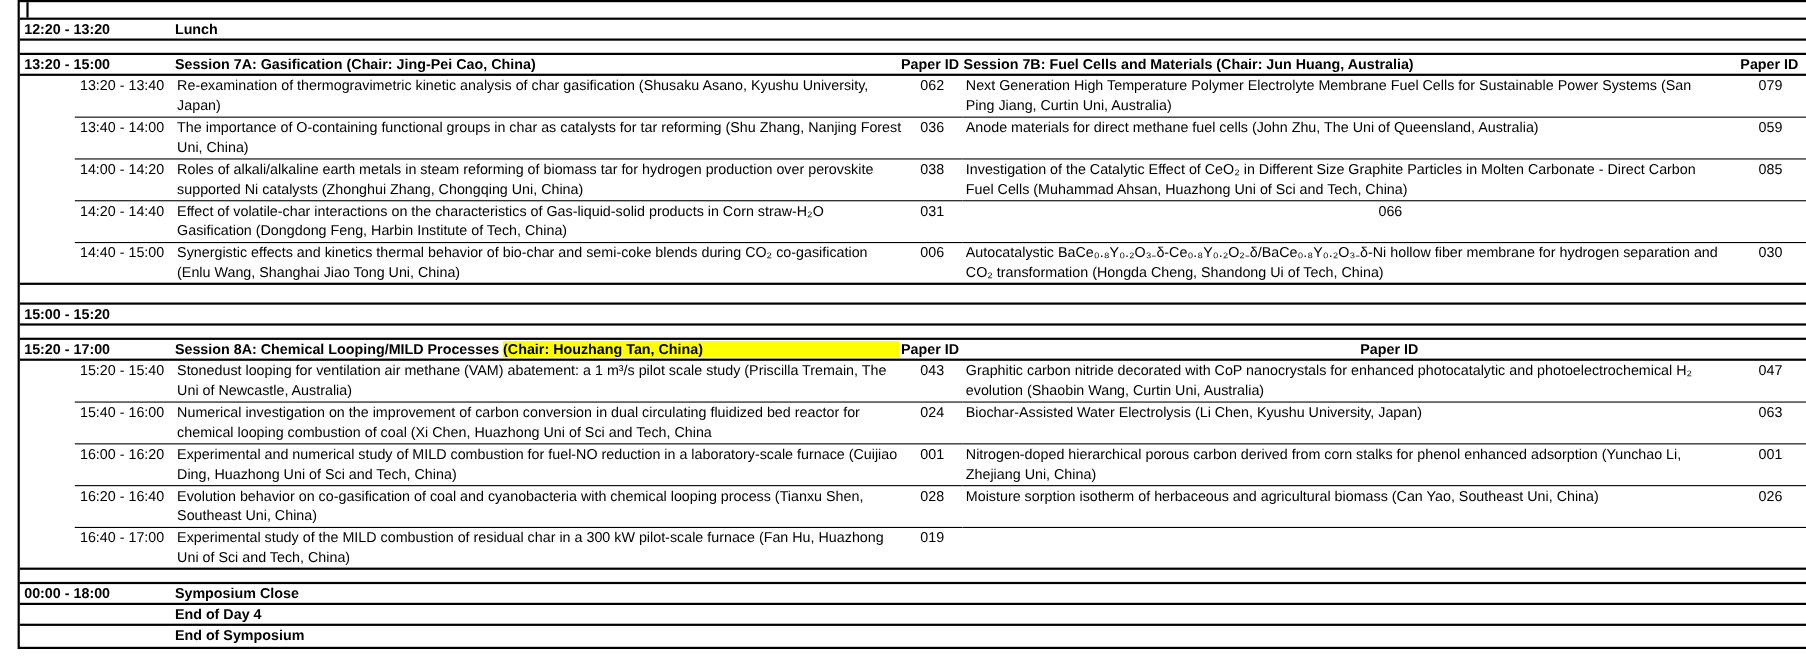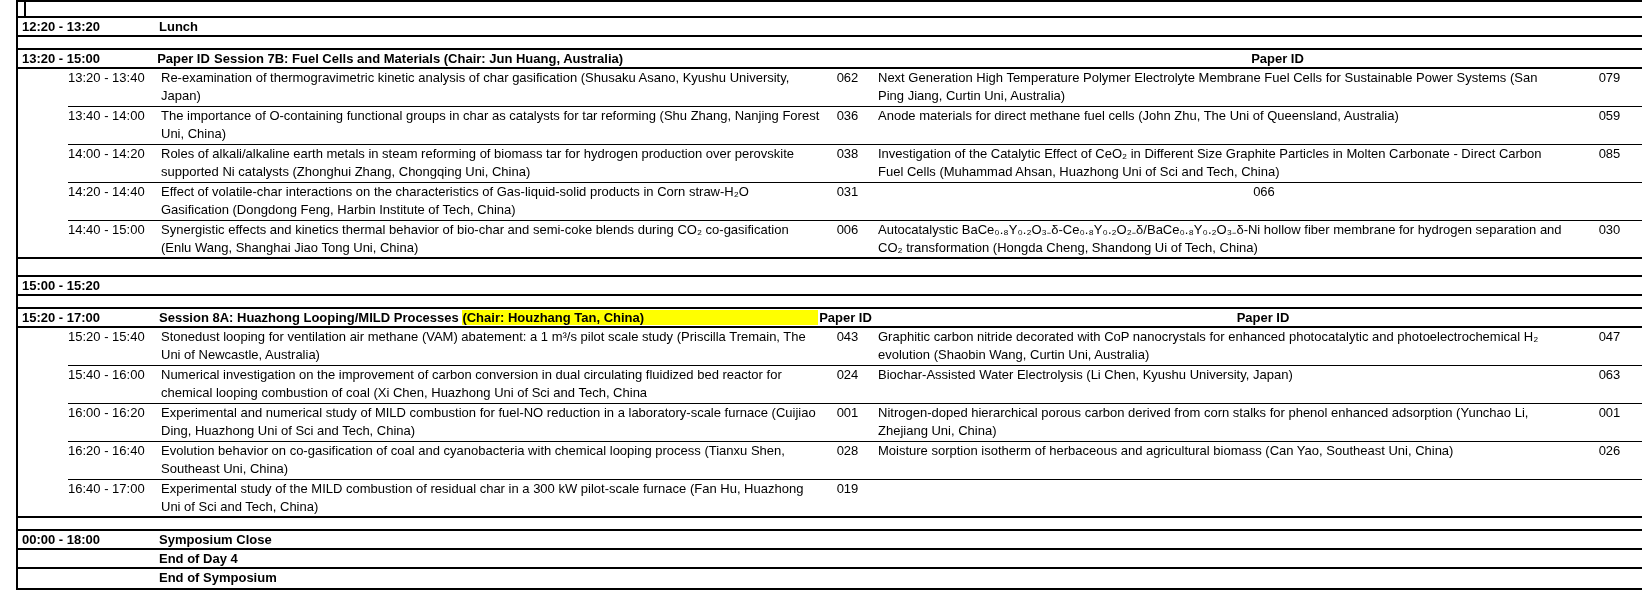--- a/index.html
+++ b/index.html
@@ -22,21 +22,21 @@
   .c-ltitle .plain{white-space:pre;}
   .c-ltitle .hl{flex:1;white-space:pre;}
   .c-lid{width:55px;box-sizing:border-box;text-align:center;font-weight:700;padding-top:1px;white-space:nowrap;}
   .c-rtitle{width:691px;box-sizing:border-box;padding:1px 0 0 3px;font-weight:700;white-space:nowrap;overflow:hidden;}
   .c-rid{flex:1;text-align:center;font-weight:700;padding-top:1px;white-space:nowrap;}
   .papers{box-sizing:border-box;height:190px;border-bottom:2px solid #000;display:flex;overflow:hidden;}
   .psub-left{margin-left:50px;width:807px;box-sizing:border-box;}
   .psub-right{width:780px;box-sizing:border-box;}
   .prow{box-sizing:border-box;height:38px;display:flex;align-items:flex-start;border-bottom:1.5px solid #000;line-height:18.2px;}
   .prow.last{border-bottom:none;}
-  .p-time{width:88px;box-sizing:border-box;text-align:left;padding-right:2px;white-space:nowrap;}
+  .p-time{width:88px;box-sizing:border-box;text-align:center;padding-right:2px;white-space:nowrap;}
   .p-title{width:664px;box-sizing:border-box;padding-left:5px;}
   .p-id{width:55px;box-sizing:border-box;text-align:center;}
   .p-rtitle{width:691px;box-sizing:border-box;padding-left:3px;}
   .p-rid{flex:1;text-align:center;}
 </style>
 </head>
 <body>
 
 <div class="page">
   <div class="tbl">
@@ -47,20 +47,23 @@
 
     <div class="row h19">
       <div class="c-time">12:20 - 13:20</div>
       <div class="c-rest">Lunch</div>
     </div>
 
     <div class="row h13"></div>
 
     <div class="row h19">
       <div class="c-time">13:20 - 15:00</div>
+      <div class="c-ltitle">
+          <span class="plain">Session 7A: Gasification (Chair: Jing-Pei Cao, China)</span>
+        </div>
       <div class="c-lid">Paper ID</div>
       <div class="c-rtitle">Session 7B: Fuel Cells and Materials (Chair: Jun Huang, Australia)</div>
       <div class="c-rid">Paper ID</div>
     </div>
 
     <div class="papers">
       <div class="psub-left">
         <div class="prow">
           <div class="p-time">13:20 - 13:40</div>
           <div class="p-title">Re-examination of thermogravimetric kinetic analysis of char gasification (Shusaku Asano, Kyushu University, Japan)</div>
@@ -114,21 +117,21 @@
 
     <div class="row h19">
       <div class="c-time">15:00 - 15:20</div>
     </div>
 
     <div class="row h13"></div>
 
     <div class="row h19">
       <div class="c-time">15:20 - 17:00</div>
       <div class="c-ltitle">
-        <span class="plain">Session 8A: Huazhong Looping/MILD Processes </span>
+        <span class="plain">Session 8A: Chemical Looping/MILD Processes </span>
         <span class="hl" style="background: rgb(255, 255, 0);">(Chair: Houzhang Tan, China)</span>
       </div>
       <div class="c-lid">Paper ID</div>
       <div class="c-rid">Paper ID</div>
     </div>
 
     <div class="papers">
       <div class="psub-left">
         <div class="prow">
           <div class="p-time">15:20 - 15:40</div>

